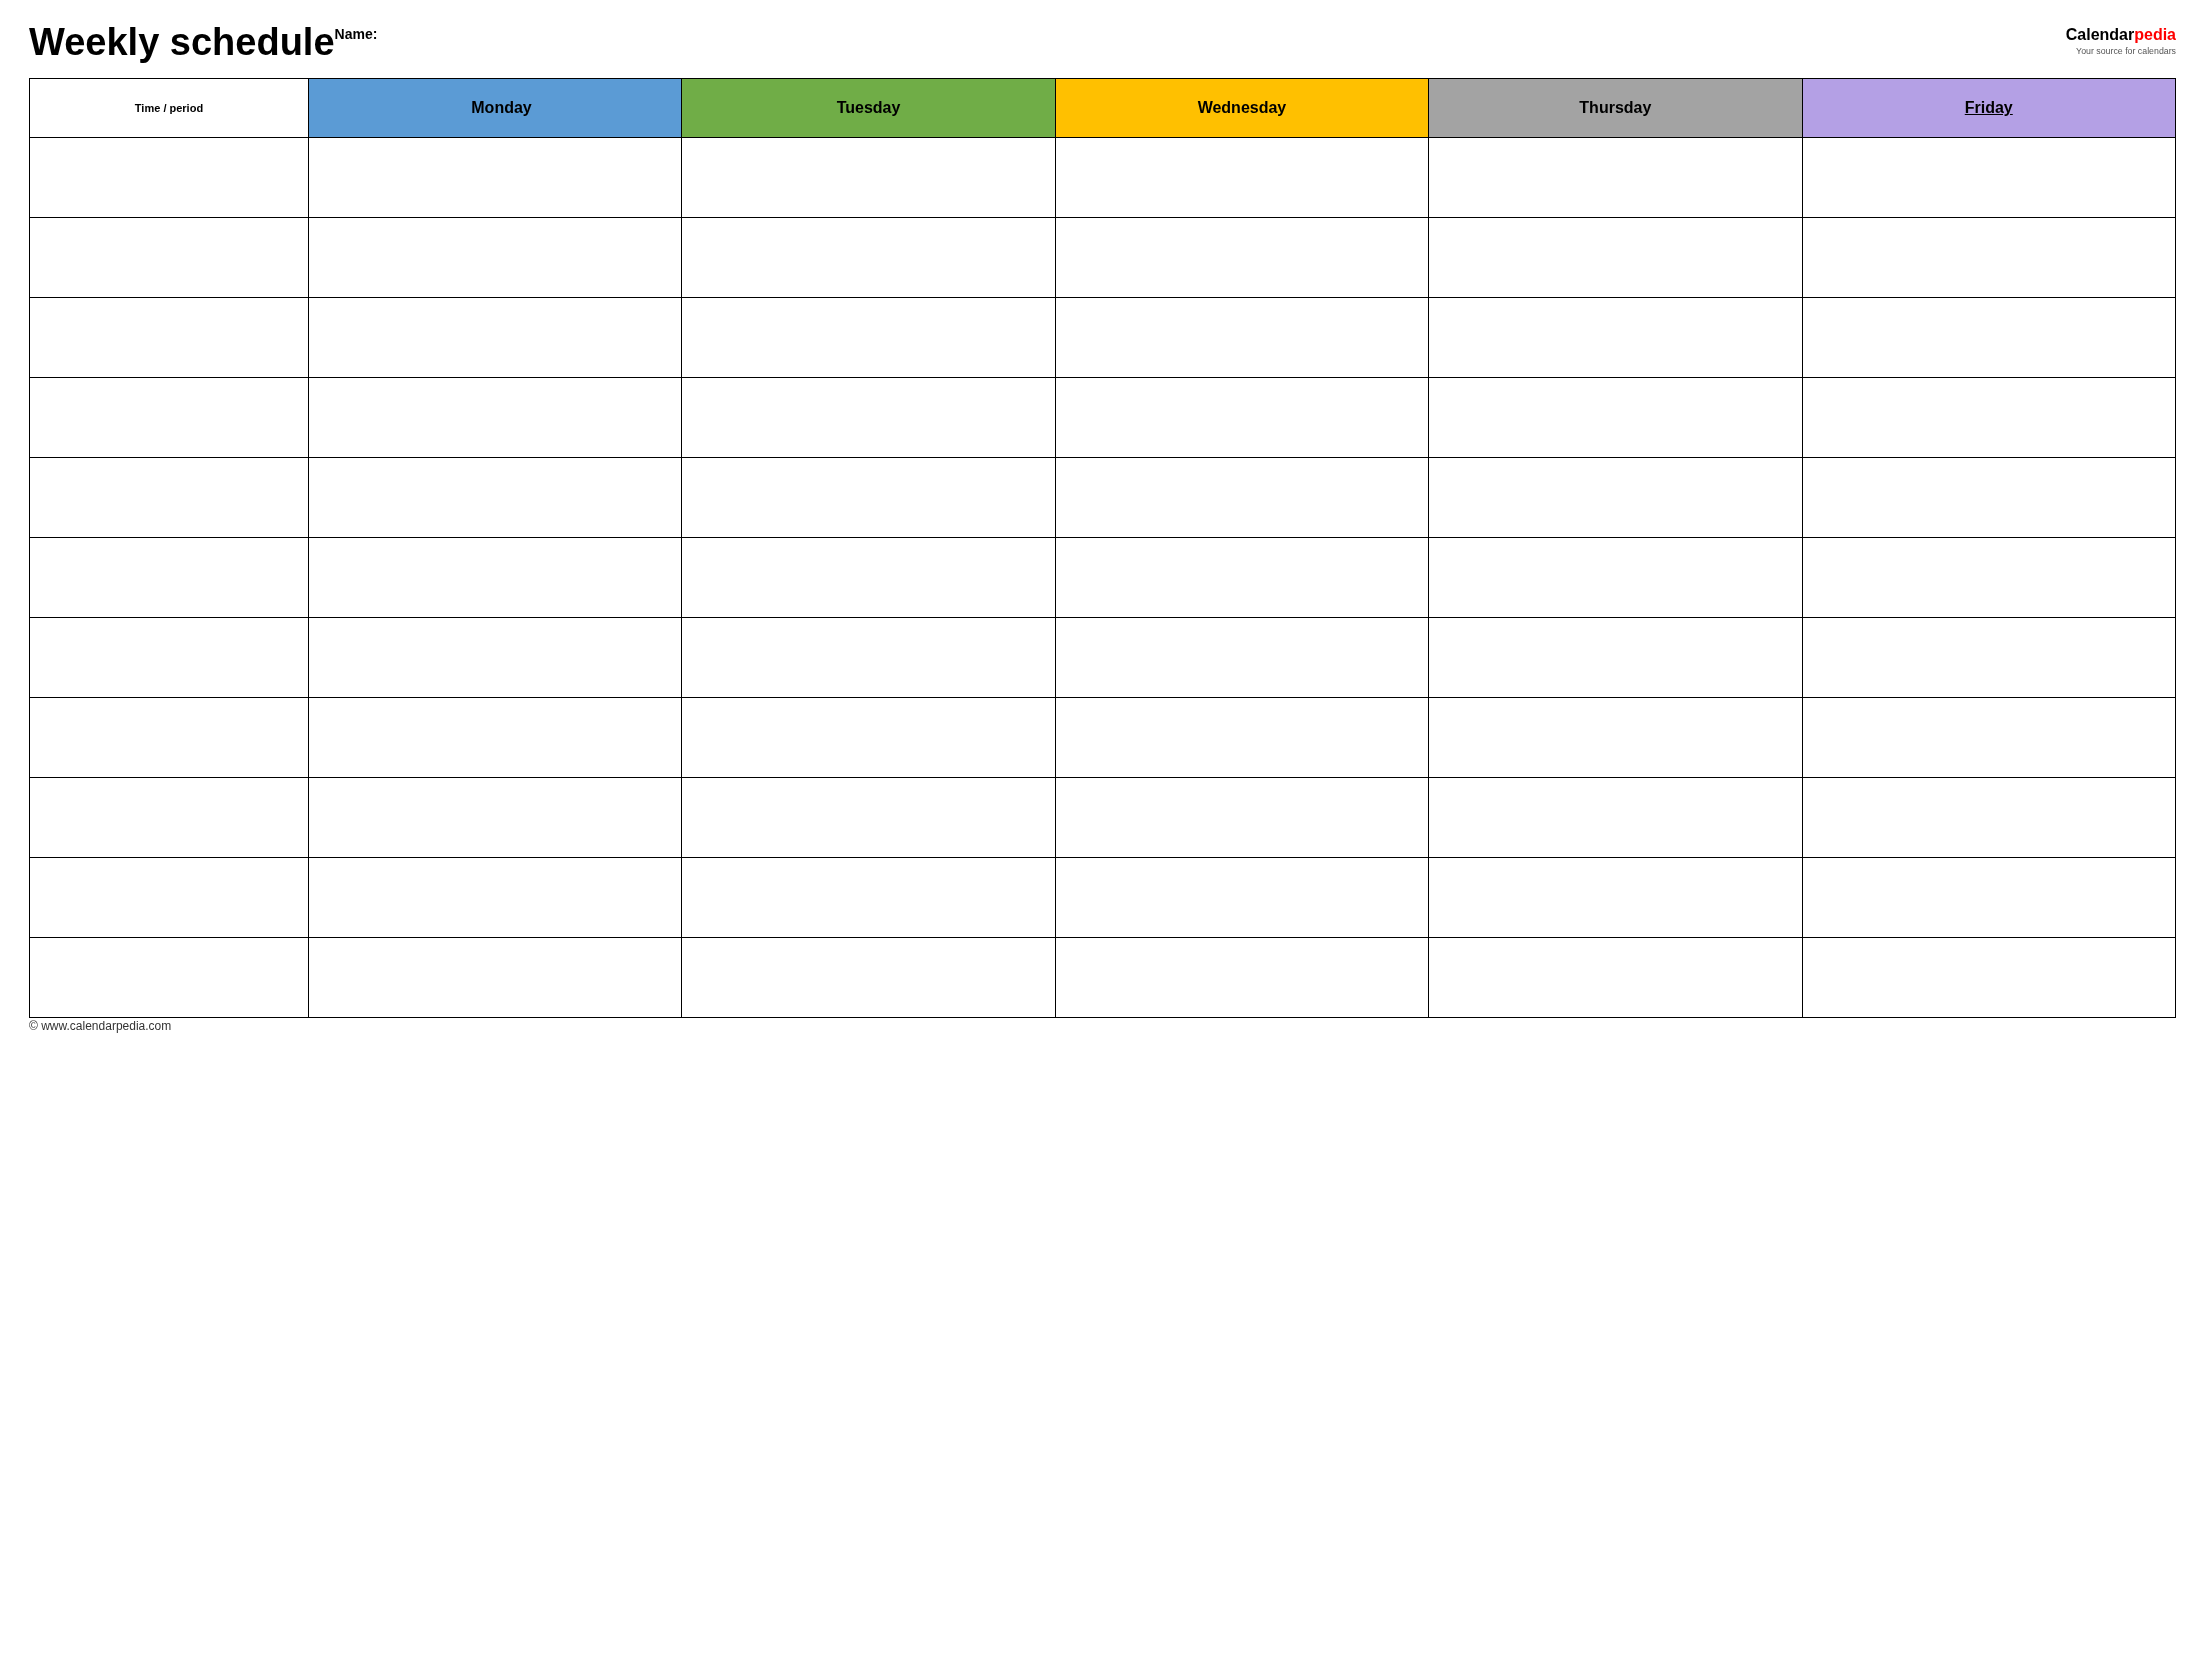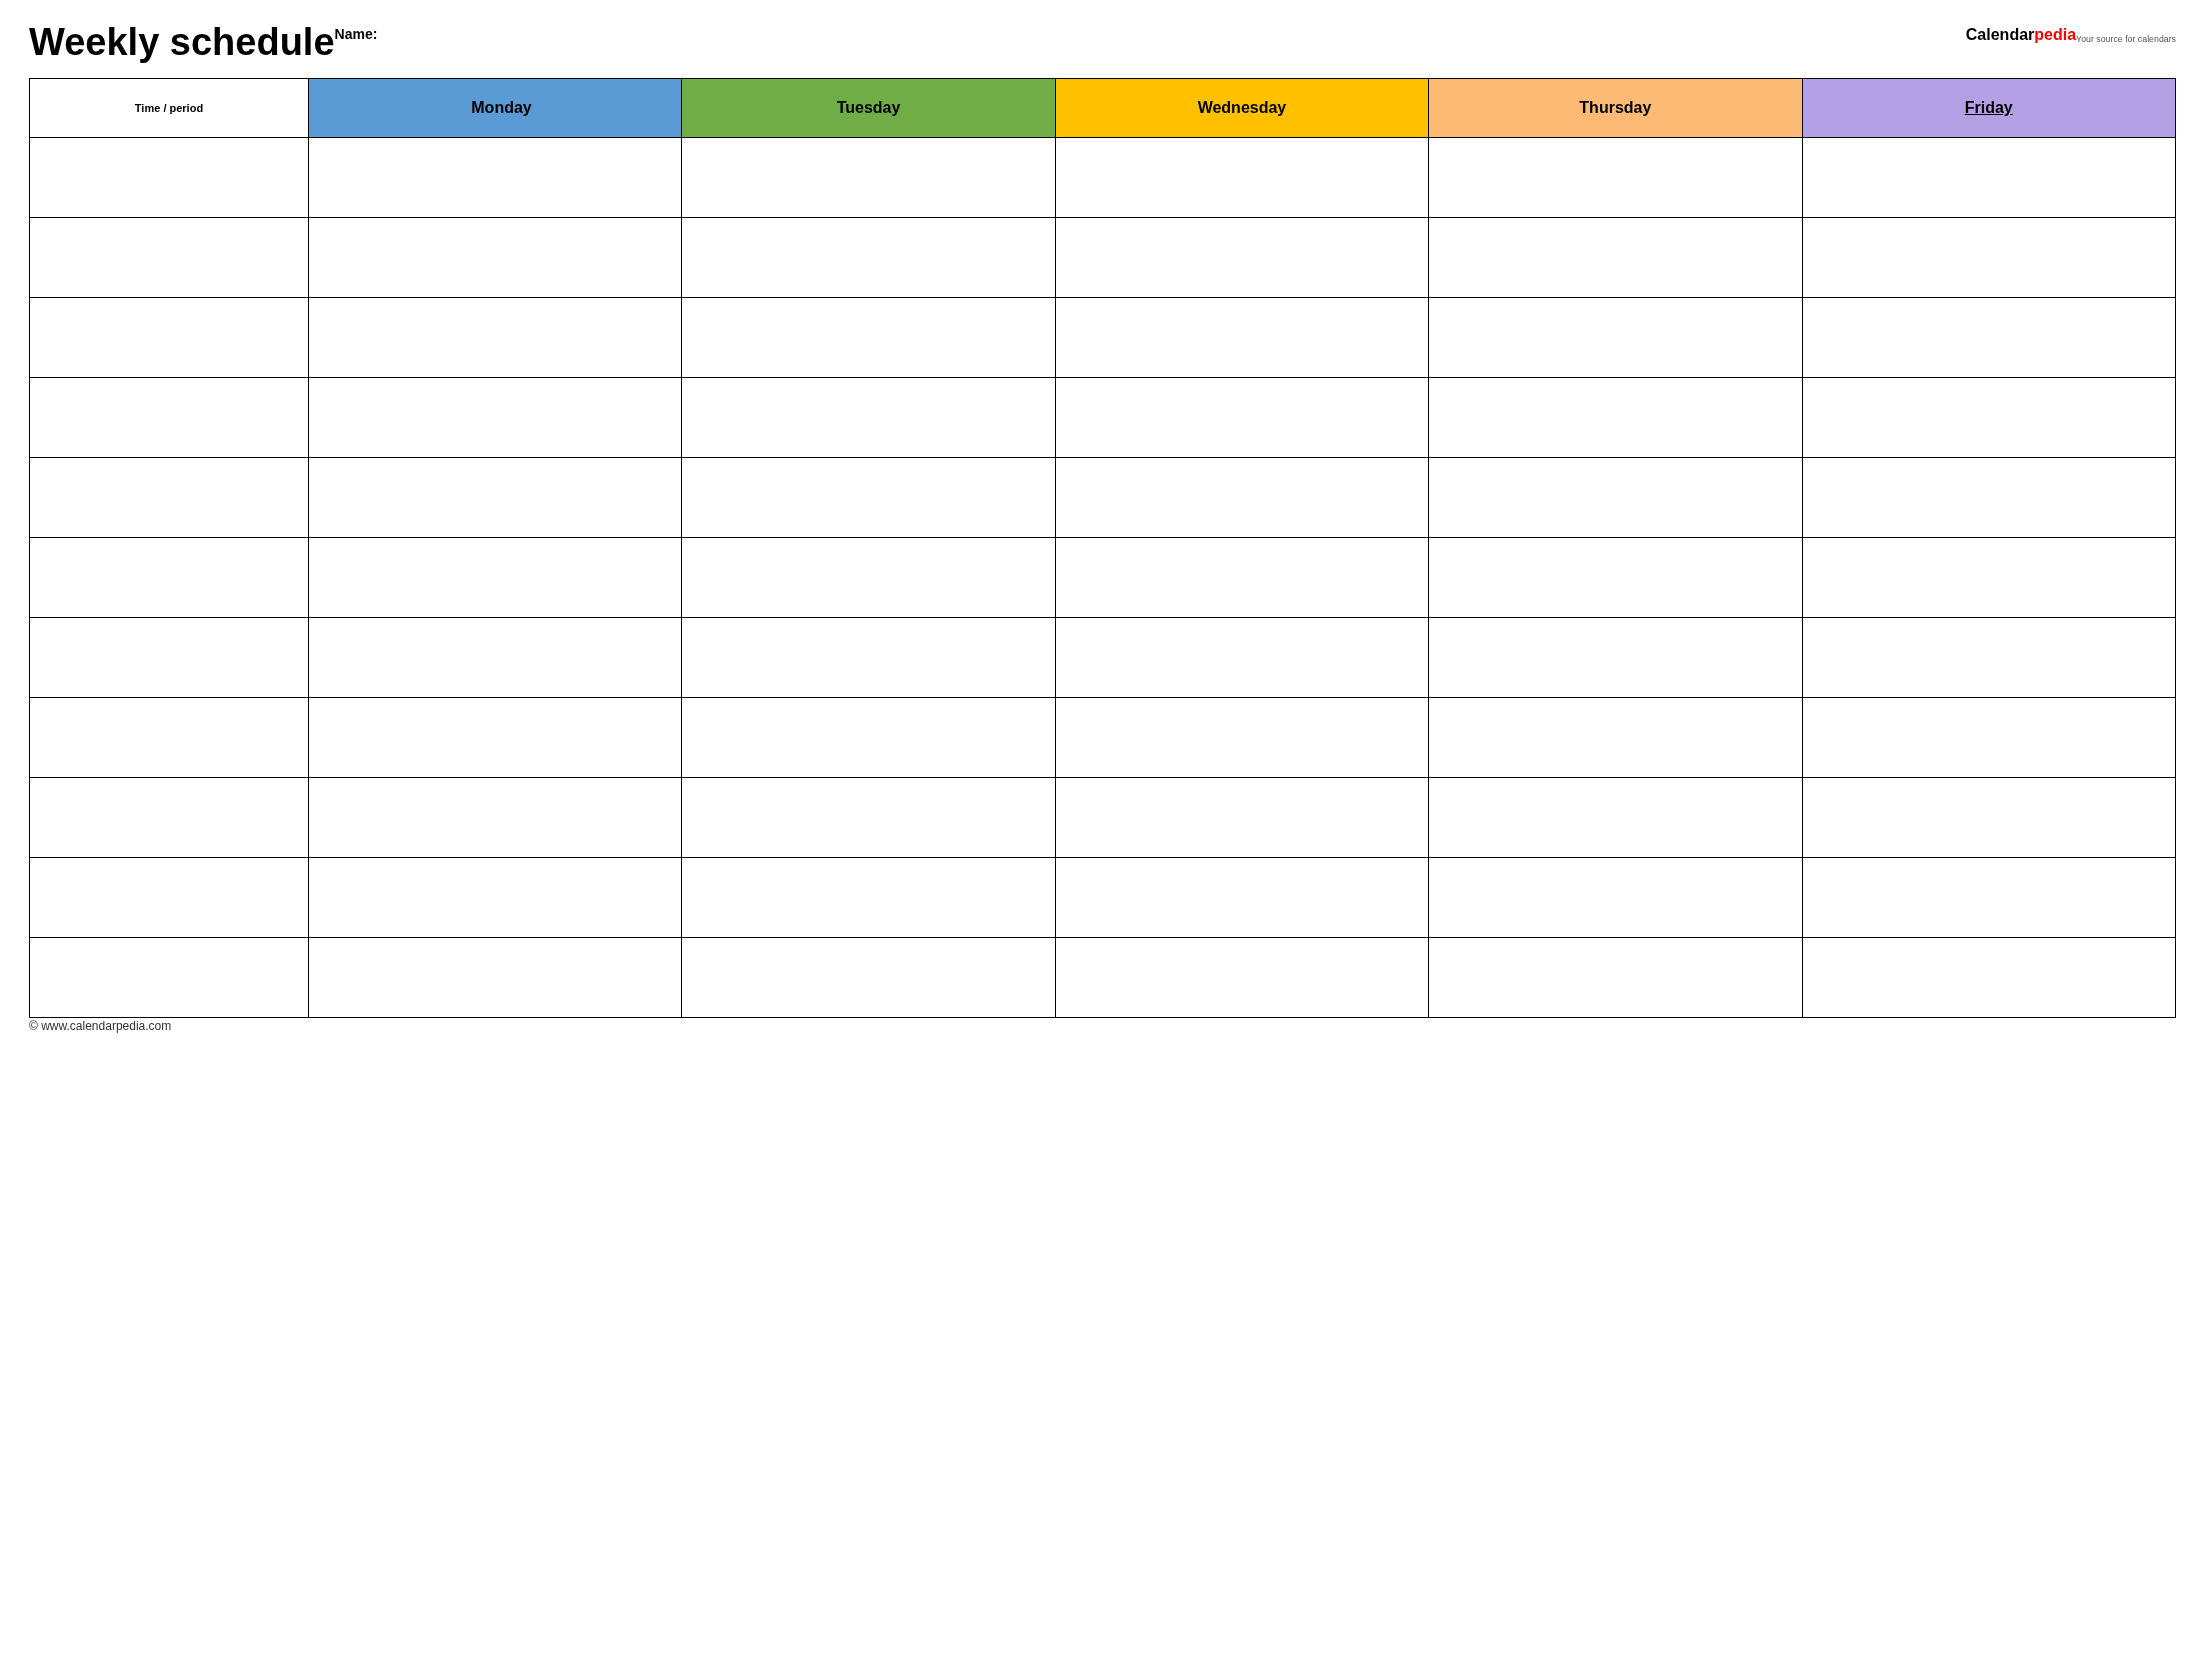--- a/index.html
+++ b/index.html
@@ -36,21 +36,21 @@
 
     .name-label {
       font-size: 14px;
       font-weight: bold;
       color: #000000;
       margin-top: 4.4px;
     }
 
     .logo-block {
       display: flex;
-      flex-direction: row;
+      flex-direction: column;
       align-items: flex-end;
       margin-top: 2.9px;
     }
 
     .logo-text {
       font-size: 16px;
       font-weight: bold;
       color: #000000;
       line-height: 1.2;
     }
@@ -116,21 +116,21 @@
       background-color: #70ad47;
       color: #000000;
     }
 
     th.wednesday {
       background-color: #ffc000;
       color: #000000;
     }
 
     th.thursday {
-      background-color: #fdba74;
+      background-color: #a3a3a3;
       color: #000000;
     }
 
     th.friday {
       background-color: #b4a0e5;
       color: #000000;
       text-decoration: underline;
     }
 
     .schedule-table td {

